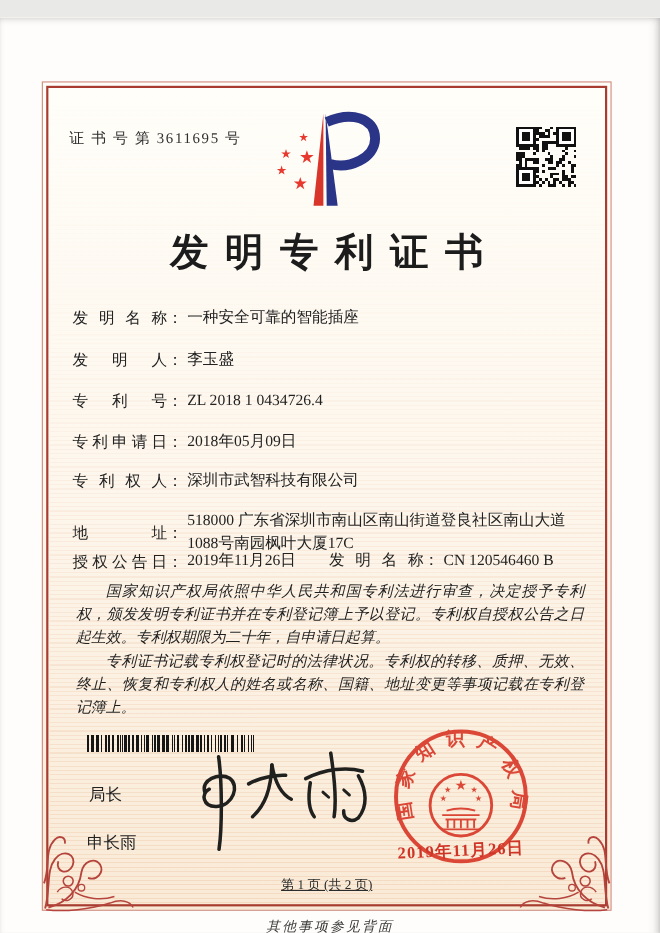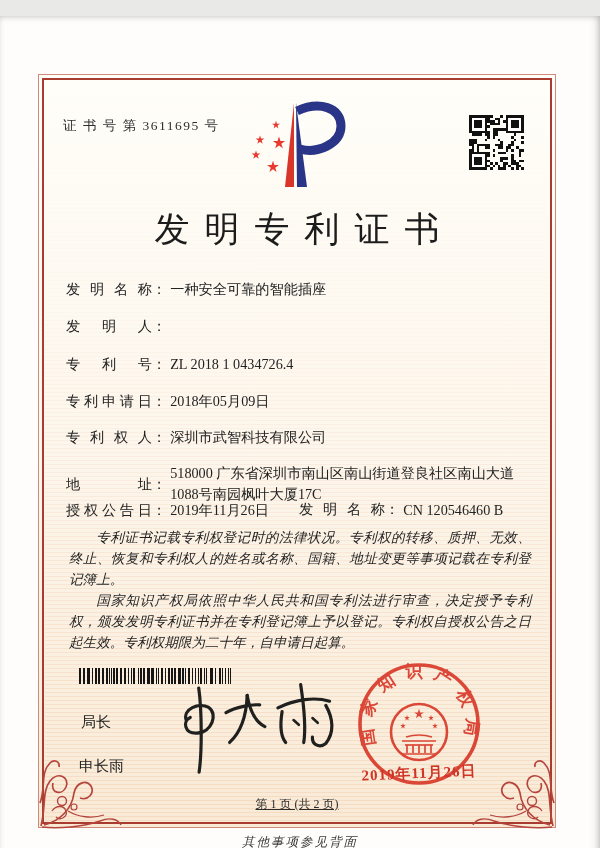--- a/index.html
+++ b/index.html
@@ -11,21 +11,21 @@
         background:linear-gradient(180deg,#fffef9 0%,#fdf6ec 50%,#f9ead6 100%);}
   .cert-inner{position:absolute;inset:3px;border:2px solid #a83c31;pointer-events:none;}
   .guilloche{position:absolute;inset:6px;
      background:repeating-linear-gradient(0deg, rgba(222,138,88,.17) 0 1px, transparent 1px 4px);
      -webkit-mask-image:linear-gradient(to bottom, transparent 0%, rgba(0,0,0,.15) 30%, rgba(0,0,0,.6) 60%, #000 100%);
      mask-image:linear-gradient(to bottom, transparent 0%, rgba(0,0,0,.15) 30%, rgba(0,0,0,.6) 60%, #000 100%);}
   .cert-no{position:absolute;left:24px;top:42px;font-size:13.5px;color:#2f2f2f;letter-spacing:1.5px;}
   .logo{position:absolute;left:206px;top:24px;width:106px;height:96px;}
   .qr{position:absolute;left:430px;top:40px;width:55px;height:55px;}
   .title{position:absolute;left:0;top:131px;width:100%;text-align:center;
-         font-size:35px;font-weight:400;color:#1c1c1c;letter-spacing:15px;text-indent:15px;}
+         font-size:35px;font-weight:700;color:#1c1c1c;letter-spacing:15px;text-indent:15px;}
   .row{position:absolute;left:27px;width:474px;font-size:14.2px;color:#222;display:flex;align-items:center;}
   .lbl{display:inline-block;width:86px;text-align:justify;text-align-last:justify;-moz-text-align-last:justify;flex:none;}
   .colon{flex:none;}
   .val{margin-left:4px;width:372px;line-height:21px;}
   .pair2{position:absolute;left:233px;top:0;display:flex;}
   .pair2 .val{width:auto;}
   .paras{position:absolute;left:30px;top:452px;width:462px;font-size:13.6px;line-height:21px;
          color:#1f1f1f;text-align:justify;font-style:italic;}
   .paras p{margin:0;text-indent:2em;}
   .barcode{position:absolute;left:40px;top:593px;width:156px;height:16px;}
@@ -203,20 +203,21 @@
     <div class="title">发明专利证书</div>
 
     <div class="row" style="top:204px">
       <span class="lbl">发明名称</span>
         <span class="colon">：</span>
       <span class="val">一种安全可靠的智能插座</span>
     </div>
     <div class="row" style="top:242px">
       <span class="lbl">发明人</span>
         <span class="colon">：</span>
+      <span class="val">李玉盛</span>
     </div>
     <div class="row" style="top:279px">
       <span class="lbl">专利号</span>
         <span class="colon">：</span>
       <span class="val">ZL 2018 1 0434726.4</span>
     </div>
     <div class="row" style="top:316px">
       <span class="lbl">专利申请日</span>
         <span class="colon">：</span>
       <span class="val">2018年05月09日</span>
@@ -236,22 +237,22 @@
         <span class="colon">：</span>
       <span class="val">2019年11月26日</span>
       <span class="pair2">
         <span class="lbl">发明名称</span>
           <span class="colon">：</span>
         <span class="val">CN 120546460 B</span>
       </span>
     </div>
 
     <div class="paras">
+      <p>国家知识产权局依照中华人民共和国专利法进行审查，决定授予专利权，颁发发明专利证书并在专利登记簿上予以登记。专利权自授权公告之日起生效。专利权期限为二十年，自申请日起算。</p>
       <p>专利证书记载专利权登记时的法律状况。专利权的转移、质押、无效、终止、恢复和专利权人的姓名或名称、国籍、地址变更等事项记载在专利登记簿上。</p>
-      <p>国家知识产权局依照中华人民共和国专利法进行审查，决定授予专利权，颁发发明专利证书并在专利登记簿上予以登记。专利权自授权公告之日起生效。专利权期限为二十年，自申请日起算。</p>
     </div>
 
     <div class="barcode">
       <svg id="bar-svg" width="156" height="16" viewBox="0 0 156 16" shape-rendering="crispEdges">
           <rect x="0" y="0" width="2" height="16" fill="#151515"></rect>
           <rect x="4" y="0" width="2" height="16" fill="#151515"></rect>
           <rect x="8" y="0" width="3" height="16" fill="#151515"></rect>
           <rect x="13" y="0" width="1" height="16" fill="#151515"></rect>
           <rect x="16" y="0" width="2" height="16" fill="#151515"></rect>
           <rect x="19" y="0" width="2" height="16" fill="#151515"></rect>

